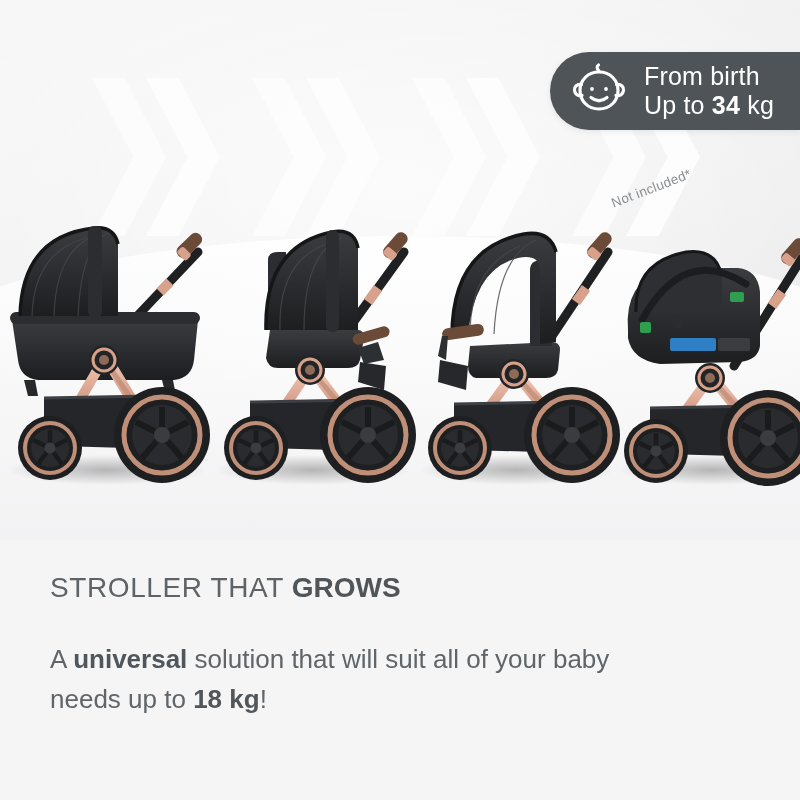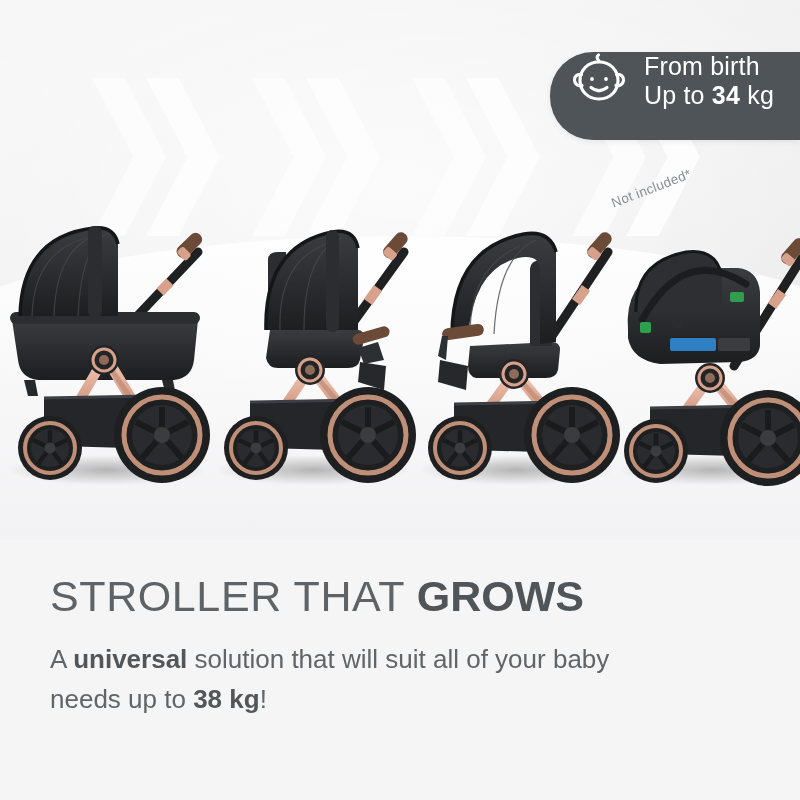--- a/index.html
+++ b/index.html
@@ -31,25 +31,25 @@
   
   .chevrons { position:absolute; left:92px; top:78px; width:640px; height:158px; }
   .chev {
     position:absolute; top:0; width:74px; height:158px;
     background:#fdfdfd;
     clip-path:polygon(0% 0%, 44% 0%, 100% 50%, 44% 100%, 0% 100%, 56% 50%);
   }
 
   
   .badge {
-    position:absolute; right:0; top:52px; height:88px;
+    position:absolute; right:0; top:52px; height:78px;
     padding:0 26px 0 20px;
     background:#4e5458;
     border-radius:43px 0 0 43px;
-    display:flex; align-items:flex-start; gap:16px;
+    display:flex; align-items:center; gap:16px;
     box-shadow:0 2px 6px rgba(0,0,0,.07);
   }
   .badge-icon { width:58px; height:58px; flex:none; }
   .badge-text { color:#ffffff; line-height:1.17; font-size:25px; font-weight:300; letter-spacing:.2px; white-space:nowrap; }
   .badge-text b { font-weight:700; }
 
   
   .note {
     position:absolute; left:612px; top:196px;
     transform:rotate(-21deg); transform-origin:left center;
@@ -62,21 +62,21 @@
   .stroller { position:absolute; bottom:0; }
   .stroller svg { display:block; }
 
   
   .panel {
     position:absolute; left:0; top:540px; width:800px; height:260px;
     background:#f5f5f5;
   }
   .headline {
     position:absolute; left:50px; top:32px;
-    font-size:43px; font-weight:300; color:#5d6367; letter-spacing:.6px;
+    font-size:28px; font-weight:300; color:#5d6367; letter-spacing:.6px;
     white-space:nowrap;
   }
   .headline b { font-weight:700; color:#4f5559; letter-spacing:0; }
   .subcopy {
     position:absolute; left:50px; top:100px; width:560px;
     font-size:26px; font-weight:300; color:#5f6569; line-height:1.52;
   }
   .subcopy b { font-weight:700; color:#50565a;text-align:right; }
 </style>
 </head>
@@ -399,16 +399,16 @@
         <span>From birth</span><br>
         <span>Up to </span><b>34</b><span> kg</span>
       </span>
     </div>
   </div>
 
   <div class="panel">
     <div class="headline">
       <span>STROLLER THAT </span><b>GROWS</b>
     </div>
-    <div class="subcopy" id="subcopy"><span>A </span><b>universal</b><span> solution that will suit all of your baby needs up to </span><b>38 kg</b><span>!</span></div>
+    <div class="subcopy" id="subcopy"><span>A </span><b>universal</b><span> solution that will suit all of your baby needs up to </span><b>18 kg</b><span>!</span></div>
   </div>
 
 </div>
 
 </body></html>

